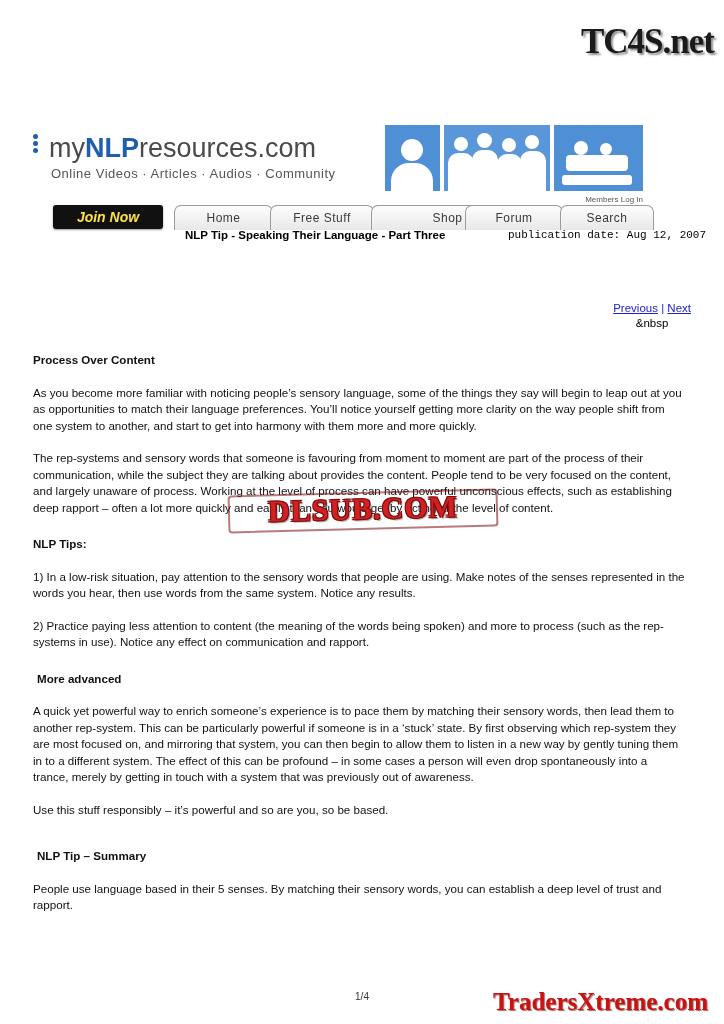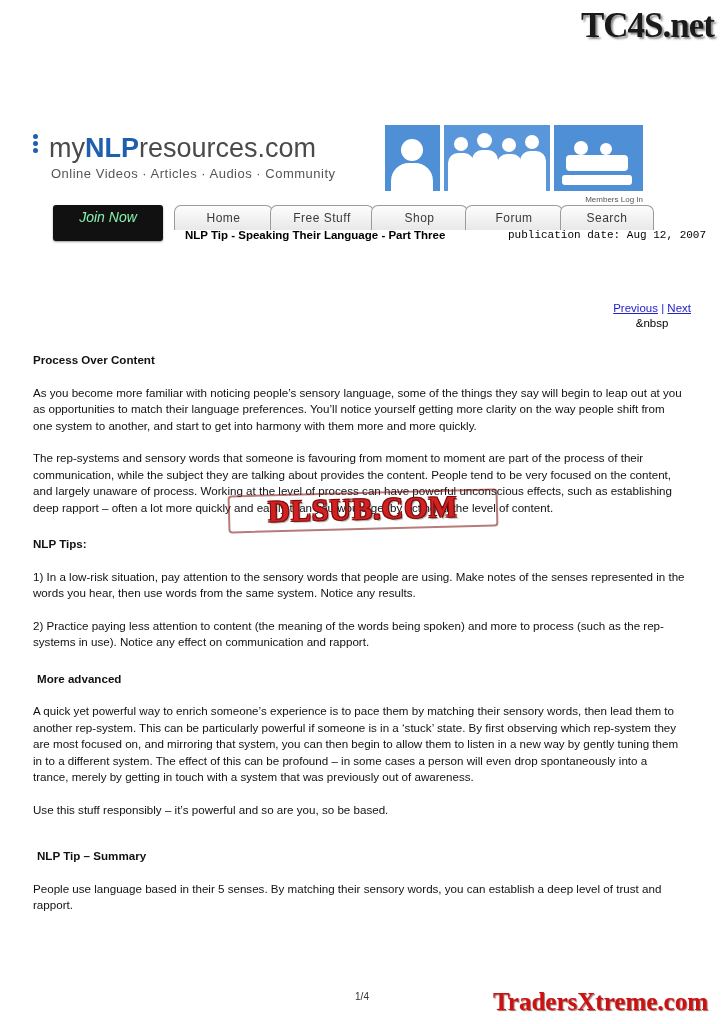--- a/index.html
+++ b/index.html
@@ -12,21 +12,21 @@
     height: 1024px;
     position: relative;
     font-family: "Liberation Sans", sans-serif;
     color: #000000;
     overflow: hidden;
   }
 
   
   .tc4s {
     position: absolute;
-    top: 6px;
+    top: 22px;
     right: 10px;
     font-family: "Liberation Serif", serif;
     font-size: 35px;
     font-weight: bold;
     color: #1a1a1a;
     letter-spacing: -1px;
     text-shadow: 2px 2px 2px rgba(120,120,120,0.85);
   }
 
   
@@ -118,26 +118,26 @@
     left: 0;
     top: 80px;
     width: 610px;
     height: 26px;
   }
   .nav-join {
     position: absolute;
     left: 20px;
     top: 0;
     width: 110px;
-    height: 36px;
+    height: 24px;
     background: #111111;
     border-radius: 3px;
-    color: #86efac;
+    color: #fde047;
     font-style: italic;
-    font-weight: normal;
+    font-weight: bold;
     font-size: 14px;
     text-align: center;
     line-height: 24px;
     box-shadow: 0 1px 2px rgba(0,0,0,0.4);
   }
   .nav-tab {
     position: absolute;
     top: 0;
     height: 24px;
     border: 1px solid #9b9b9b;
@@ -145,21 +145,21 @@
     border-radius: 7px 7px 0 0;
     background: linear-gradient(#fdfdfd, #e8e8e8);
     color: #3a3a3a;
     font-size: 12px;
     text-align: center;
     line-height: 24px;
     letter-spacing: 0.5px;
   }
   .nav-tab.t1 { left: 141px; width: 97px; }
   .nav-tab.t2 { left: 237px; width: 102px; }
-  .nav-tab.t3 { left: 338px; width: 95px; }
+  .nav-tab.t3 { left: 338px; width: 95px; padding-left: 28px; }
   .nav-tab.t4 { left: 432px; width: 96px; }
   .nav-tab.t5 { left: 527px; width: 92px; }
 
   
   .title-row {
     position: absolute;
     top: 229px;
     left: 33px;
     width: 658px;
     font-size: 11.5px;

